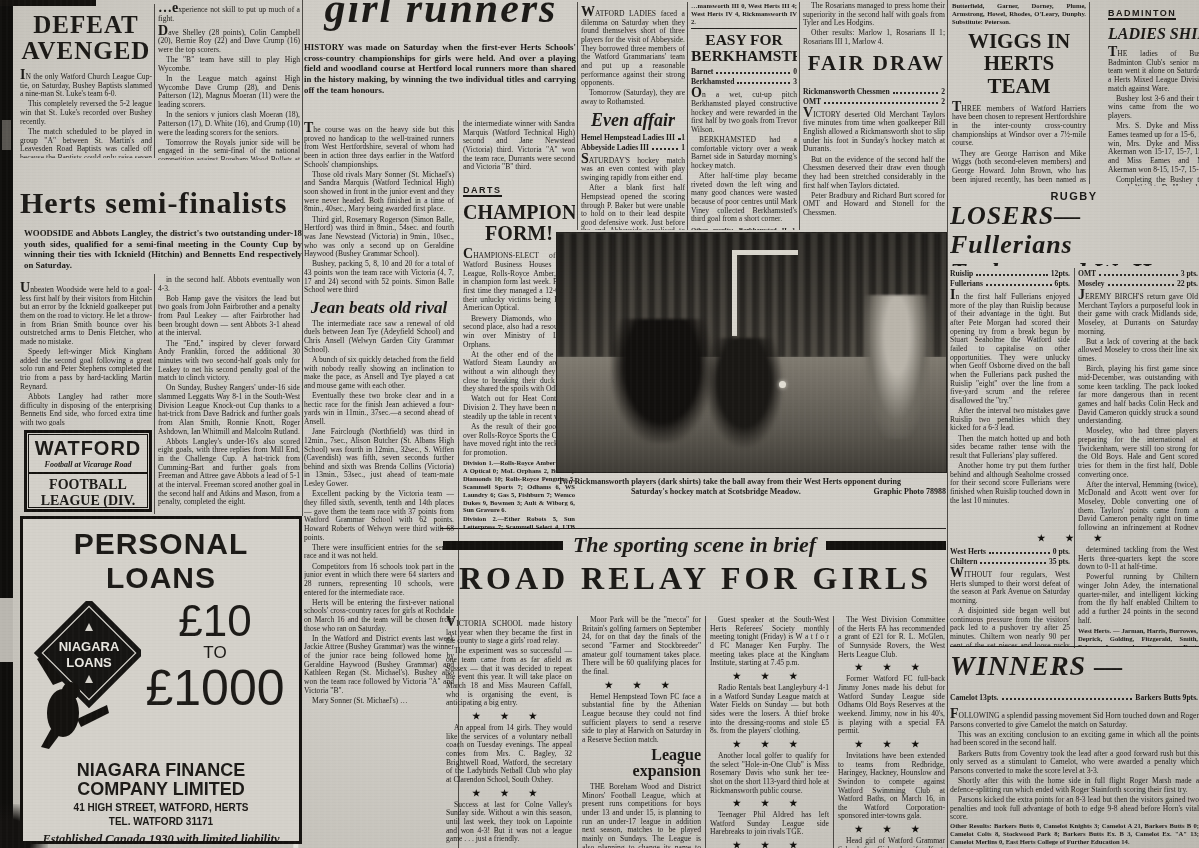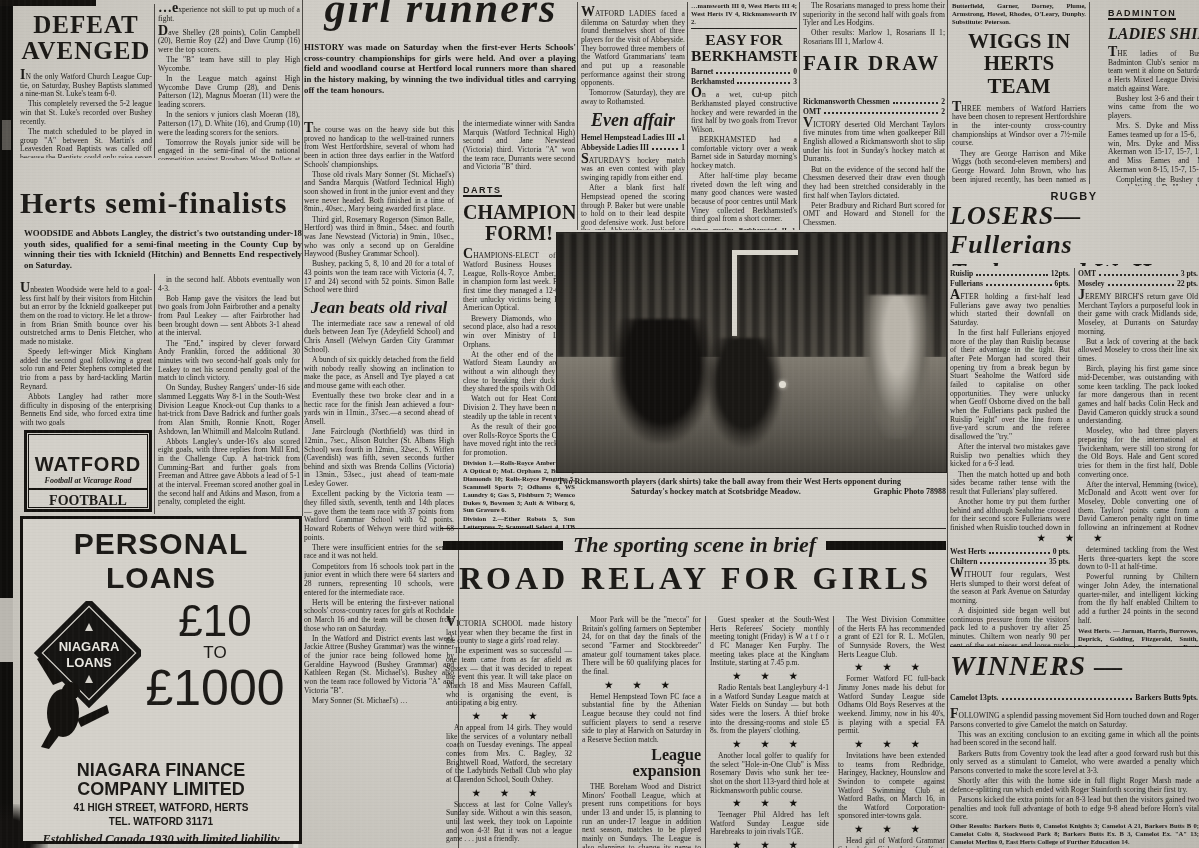--- a/index.html
+++ b/index.html
@@ -27,34 +27,34 @@
 .stars{font-size:9px;font-weight:bold;letter-spacing:9px;text-align:center;margin:3px 0;color:#14120f}
 .h-defeat{font-size:25px;font-weight:bold;text-align:center;line-height:1.02;letter-spacing:1px;margin-bottom:6px}
 .h-semis{font-size:30px;font-weight:bold;letter-spacing:1px}
 .h-youth{font-family:"Liberation Sans",sans-serif;font-weight:bold;font-size:16px;
   letter-spacing:5px;text-align:center;border-top:2px solid #24221f;padding-top:4px}
 .h-girl{font-size:42px;font-weight:bold;font-style:italic;text-align:center;letter-spacing:2px}
 .h-jean{font-size:17px;font-weight:bold;font-style:italic;text-align:center;line-height:1.05;margin:4px 0 3px}
 .h-champ{font-size:20px;font-weight:bold;text-align:center;line-height:1.05;margin:2px 0 4px}
 .h-even{font-size:18px;font-weight:bold;font-style:italic;text-align:center;margin:3px 0 2px}
 .h-easy{font-size:15.5px;font-weight:bold;text-align:center;line-height:1.05;margin:3px 0 3px}
-.h-fair{font-size:21px;font-weight:bold;text-align:left;letter-spacing:2px;margin:4px 0 21px}
+.h-fair{font-size:21px;font-weight:bold;text-align:right;letter-spacing:2px;margin:4px 0 11px}
 .h-wiggs{font-size:21px;font-weight:bold;text-align:center;line-height:1.06;margin-bottom:4px}
 .h-shine{font-size:16px;font-weight:bold;font-style:italic;white-space:nowrap;margin:2px 0 3px}
 .h-losers{font-size:26px;font-weight:bold;font-style:italic;line-height:1.1;letter-spacing:1px}
 .h-winners{font-size:28px;font-weight:bold;font-style:italic;letter-spacing:1px}
 .h-road{font-size:32px;font-weight:bold;letter-spacing:4px;text-align:center;white-space:nowrap}
 .h-league{font-size:16px;font-weight:bold;text-align:right;line-height:1.05;margin:2px 0 3px}
 .banner{display:flex;align-items:center}
 .banner .bar{height:9px;background:#14120f;flex:1}
 .banner .txt{font-size:22px;font-weight:bold;font-style:italic;padding:0 10px;white-space:nowrap}
 .center{text-align:center}
 
 .wbox{border:3px solid #14120f;box-shadow:inset 0 0 0 1px #cfccc5,inset 0 0 0 2px #14120f;
-  text-align:center;padding:20px 2px;background:#d3d0c9}
+  text-align:center;padding:4px 2px;background:#d3d0c9}
 .wbox .t1{font-family:"Liberation Sans",sans-serif;font-weight:bold;font-size:20px;letter-spacing:1px}
 .wbox .t2{font-style:italic;font-weight:bold;font-size:8px;border-bottom:2px solid #14120f;padding-bottom:3px;margin-bottom:3px}
 .wbox .t3{font-family:Liberation Serif, serif;font-weight:bold;font-size:14px}
 .wbox .t4{font-family:"Liberation Sans",sans-serif;font-weight:bold;font-size:16px;letter-spacing:2px}
 .wbox .t5,.wbox .t6{font-family:"Liberation Sans",sans-serif;font-weight:normal;font-size:8px}
 
 .lbox{border:3px solid #14120f;background:#d4d1ca;padding:8px 10px 6px}
 .lbox .title{font-family:"Liberation Sans",sans-serif;font-weight:bold;font-size:30px;
   text-align:center;letter-spacing:1px;margin-bottom:6px}
 .lrow{display:flex}
@@ -385,21 +385,20 @@
           <span class="fill"></span>
           <span>12pts.</span>
         </div>
         <div class="score-row">
           <span>Fullerians</span>
           <span class="fill"></span>
           <span>6pts.</span>
         </div>
       </div>
     <div class="dropfirst">
-        <p class="para">AFTER holding a first-half lead Fullerians gave away two penalties which started their downfall on Saturday.</p>
         <p class="para">In the first half Fullerians enjoyed more of the play than Ruislip because of their advantage in the tight. But after Pete Morgan had scored their opening try from a break begun by Stuart Seaholme the Watford side failed to capitalise on other opportunities. They were unlucky when Geoff Osborne dived on the ball when the Fullerians pack pushed the Ruislip "eight" over the line from a five-yard scrum and the referee disallowed the "try."</p>
         <p class="para">After the interval two mistakes gave Ruislip two penalties which they kicked for a 6-3 lead.</p>
         <p class="para">Then the match hotted up and both sides became rather tense with the result that Fullerians' play suffered.</p>
         <p class="para">Another home try put them further behind and although Seaholme crossed for their second score Fullerians were finished when Ruislip touched down in the last 10 minutes.</p>
       </div>
   </div>
 
   <div class="block" style="left:1078px;top:268px;width:120px;height:262px">
     <div>
         <div class="score-row">

